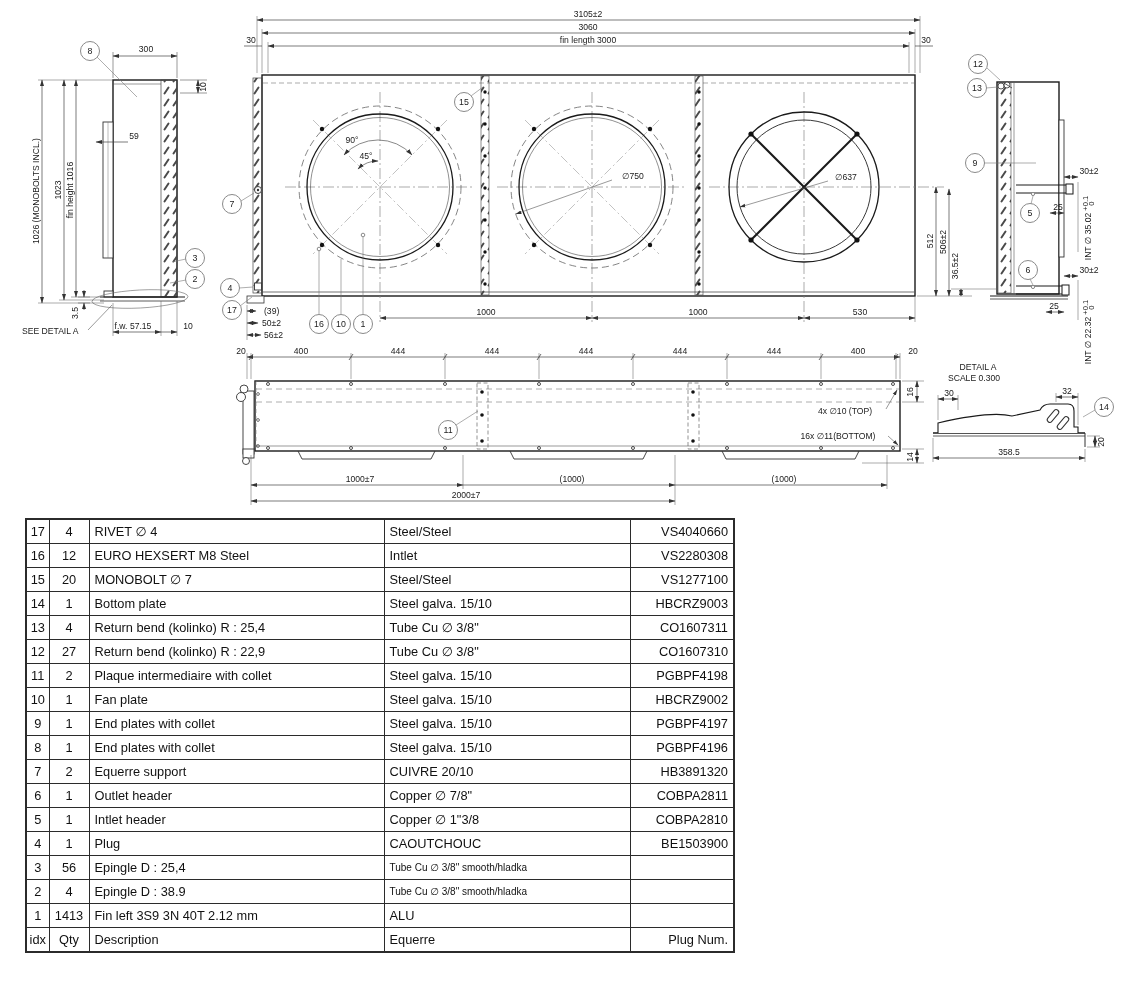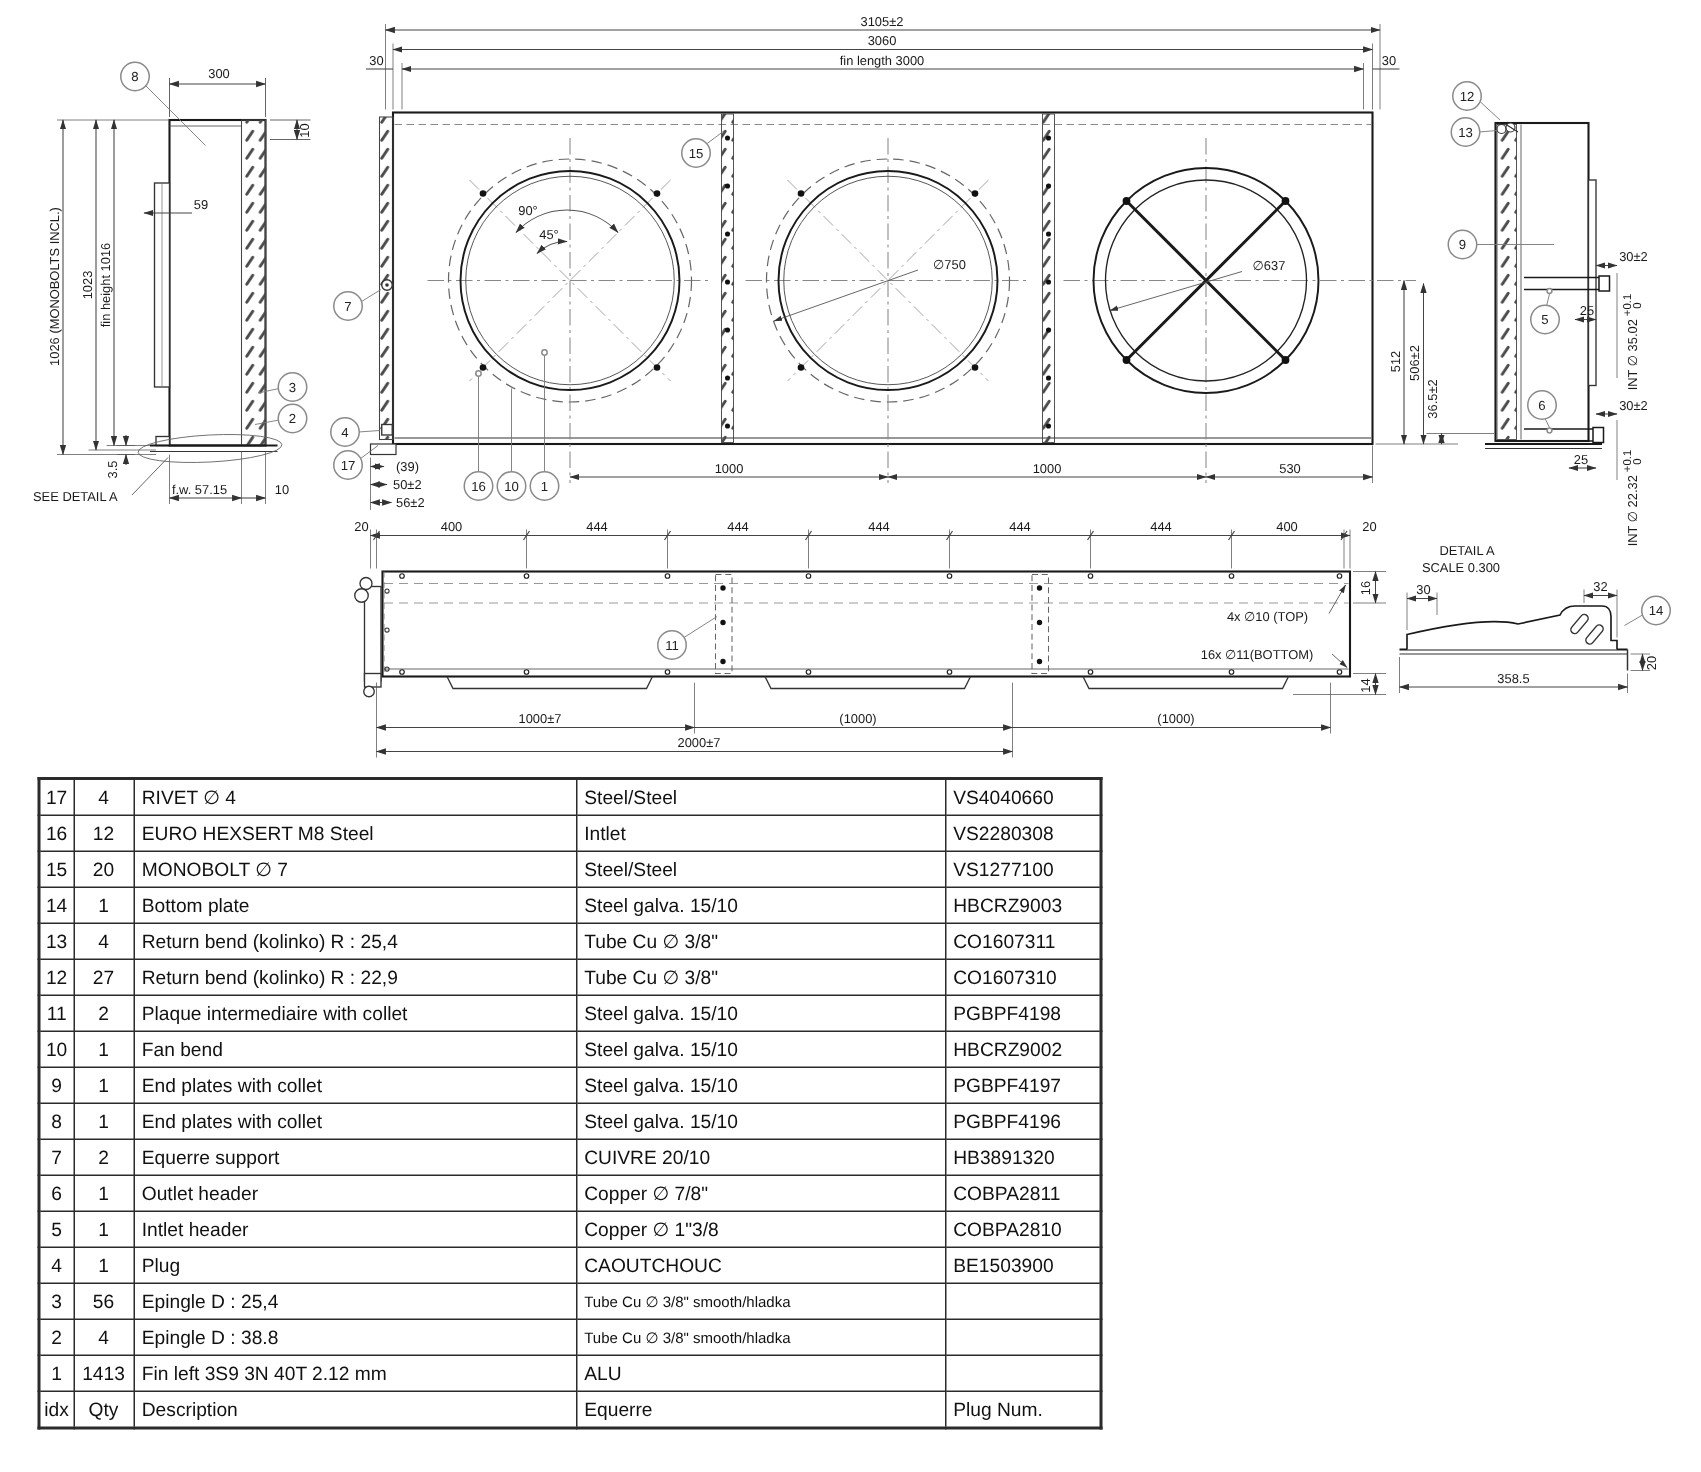--- a/index.html
+++ b/index.html
@@ -11,21 +11,21 @@
   .balloon circle{fill:#fff;stroke:#8a8a8a;stroke-width:1;}
   .balloon text{font:8.8px "Liberation Sans",sans-serif;fill:#222;text-anchor:middle;}
   
   .bom{position:absolute;left:25px;top:518px;width:708px;border-collapse:collapse;
        table-layout:fixed;font:12.8px "Liberation Sans",sans-serif;color:#111;}
   .bom td{border:1px solid #2b2b2b;height:23px;padding:0 5px;overflow:hidden;
           white-space:nowrap;background:#fff;}
   .bom{border:2px solid #2b2b2b;}
   .c-idx{text-align:center;padding:0 2px!important;}
   .c-qty{text-align:center;padding:0 2px!important;}
-  .c-part{}
+  .c-part{text-align:right;}
   .small{font-size:10px;}
   .bom tfoot td{}
 </style>
 </head>
 <body>
 
 <div class="stage">
 
 <svg width="1134" height="515" viewBox="0 0 1134 515">
   <defs>
@@ -538,21 +538,21 @@
         <tr>
           <td class="c-idx">11</td>
           <td class="c-qty">2</td>
           <td class="c-desc">Plaque intermediaire with collet</td>
           <td class="c-mat">Steel galva. 15/10</td>
           <td class="c-part">PGBPF4198</td>
         </tr>
         <tr>
           <td class="c-idx">10</td>
           <td class="c-qty">1</td>
-          <td class="c-desc">Fan bend</td>
+          <td class="c-desc">Fan plate</td>
           <td class="c-mat">Steel galva. 15/10</td>
           <td class="c-part">HBCRZ9002</td>
         </tr>
         <tr>
           <td class="c-idx">9</td>
           <td class="c-qty">1</td>
           <td class="c-desc">End plates with collet</td>
           <td class="c-mat">Steel galva. 15/10</td>
           <td class="c-part">PGBPF4197</td>
         </tr>
@@ -594,21 +594,21 @@
         <tr>
           <td class="c-idx">3</td>
           <td class="c-qty">56</td>
           <td class="c-desc">Epingle D : 25,4</td>
           <td class="c-mat small">Tube Cu   ∅ 3/8"   smooth/hladka</td>
           <td class="c-part"></td>
         </tr>
         <tr>
           <td class="c-idx">2</td>
           <td class="c-qty">4</td>
-          <td class="c-desc">Epingle D : 38.8</td>
+          <td class="c-desc">Epingle D : 38.9</td>
           <td class="c-mat small">Tube Cu   ∅ 3/8"   smooth/hladka</td>
           <td class="c-part"></td>
         </tr>
         <tr>
           <td class="c-idx">1</td>
           <td class="c-qty">1413</td>
           <td class="c-desc">Fin left 3S9 3N 40T 2.12 mm</td>
           <td class="c-mat">ALU</td>
           <td class="c-part"></td>
         </tr>

